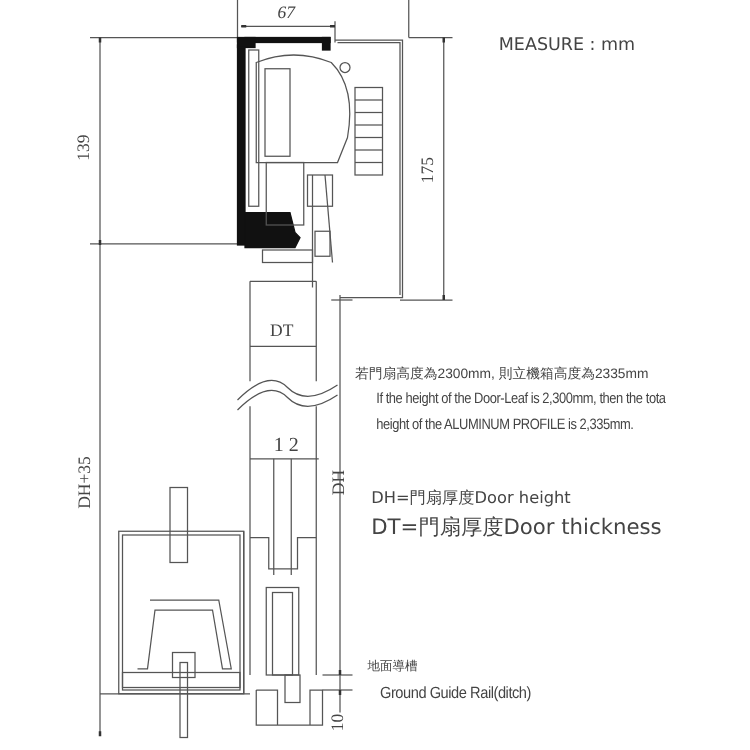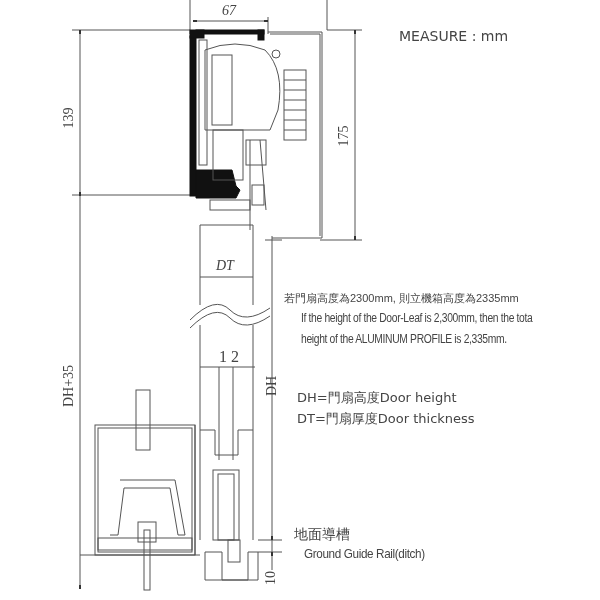--- a/index.html
+++ b/index.html
@@ -6,22 +6,22 @@
     body { width: 600px; height: 600px; position: relative; overflow: hidden; font-family: "Liberation Sans", sans-serif; color: #333; }
     #drawing { position: absolute; left: 0; top: 0; width: 600px; height: 600px; }
     .txt { position: absolute; white-space: nowrap; color: #444; }
     .sans { font-family: "DejaVu Sans", sans-serif; }
     .narrow { font-family: "Liberation Sans", sans-serif; letter-spacing: -0.4px; }
     .measure { left: 399px; top: 0; font-size: 14px; margin-top: 28px; }
     .note-cn { left: 284px; top: 291px; font-size: 11px; }
     .note-en1 { left: 301px; top: 311px; font-size: 12px; transform: scaleX(0.86); transform-origin: left; }
     .note-en2 { left: 301px; top: 332px; font-size: 12px; transform: scaleX(0.86); transform-origin: left; }
     .def-dh { left: 297px; top: 389px; font-size: 13px; }
-    .def-dt { left: 297px; top: 410px; font-size: 13px; }
-    .rail-cn { left: 294px; top: 526px; font-size: 14px; }
+    .def-dt { left: 297px; top: 410px; font-size: 17px; }
+    .rail-cn { left: 294px; top: 526px; font-size: 10px; }
     .rail-en { left: 304px; top: 546px; font-size: 13px; transform: scaleX(0.9); transform-origin: left; }
     .dim { position: absolute; font-family: "Liberation Serif", serif; font-size: 14px; color: #444; white-space: nowrap; }
     .rot { transform: rotate(-90deg); transform-origin: center; }
   </style>
 </head>
 <body>
 
 <svg id="drawing" viewBox="0 0 600 600" xmlns="http://www.w3.org/2000/svg">
   <g fill="none" stroke="#555" stroke-width="1">
 
@@ -119,26 +119,26 @@
     <rect x="271" y="536" width="2" height="4"></rect>
     <rect x="271" y="552" width="2" height="4"></rect>
     <rect x="193" y="20" width="4" height="2"></rect>
     <rect x="264" y="20" width="4" height="2"></rect>
   </g>
 </svg>
 
 <div class="dim" style="left:222px; top:3px;font-style:italic;">67</div>
 <div class="dim rot" style="left:58px; top:110px;">139</div>
 <div class="dim rot" style="left:333px; top:128px;">175</div>
-<div class="dim" style="left:216px; top:258px;font-style:italic;">DT</div>
+<div class="dim" style="left:216px; top:258px;">DT</div>
 <div class="dim" style="left:219px; top:348px; font-size:16px;">1 2</div>
 <div class="dim rot" style="left:262px; top:378px;">DH</div>
 <div class="dim rot" style="left:48px; top:378px;">DH+35</div>
 <div class="dim rot" style="left:264px; top:570px;">10</div>
 
 <div class="txt measure sans">MEASURE : mm</div>
 <div class="txt note-cn">若門扇高度為2300mm, 則立機箱高度為2335mm</div>
 <div class="txt note-en1 narrow">If the height of the Door-Leaf is 2,300mm, then the tota</div>
 <div class="txt note-en2 narrow">height of the ALUMINUM  PROFILE is 2,335mm.</div>
-<div class="txt def-dh sans">DH=門扇高度Door height</div>
+<div class="txt def-dh sans">DH=門扇厚度Door height</div>
 <div class="txt def-dt sans">DT=門扇厚度Door thickness</div>
 <div class="txt rail-cn">地面導槽</div>
 <div class="txt rail-en narrow">Ground Guide Rail(ditch)</div>
 
 </body></html>

